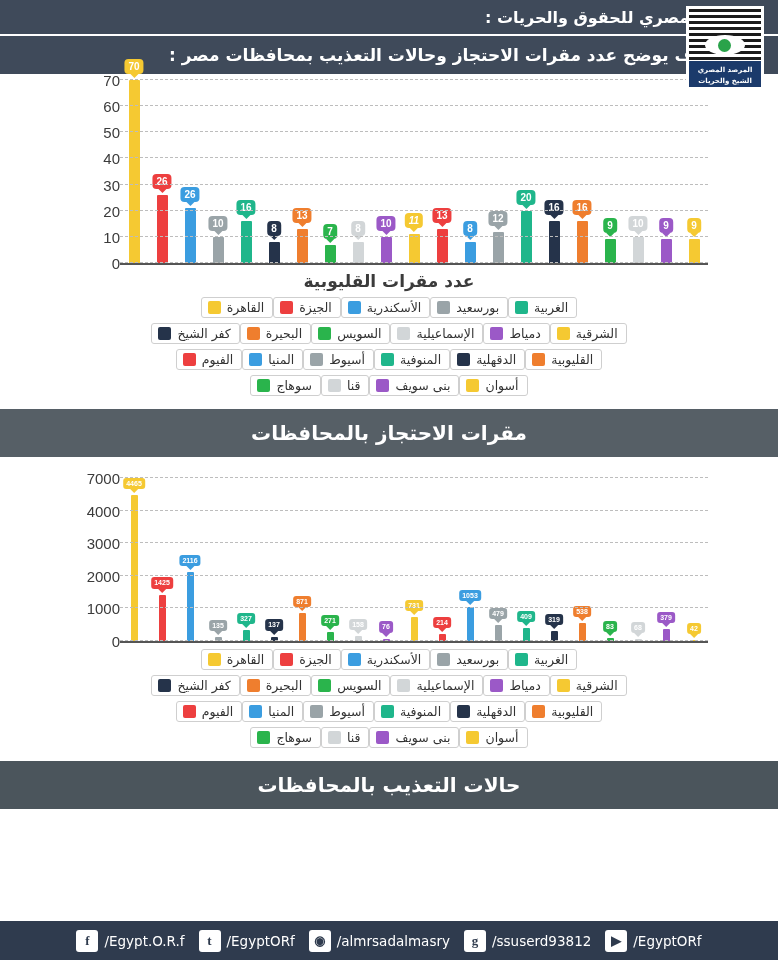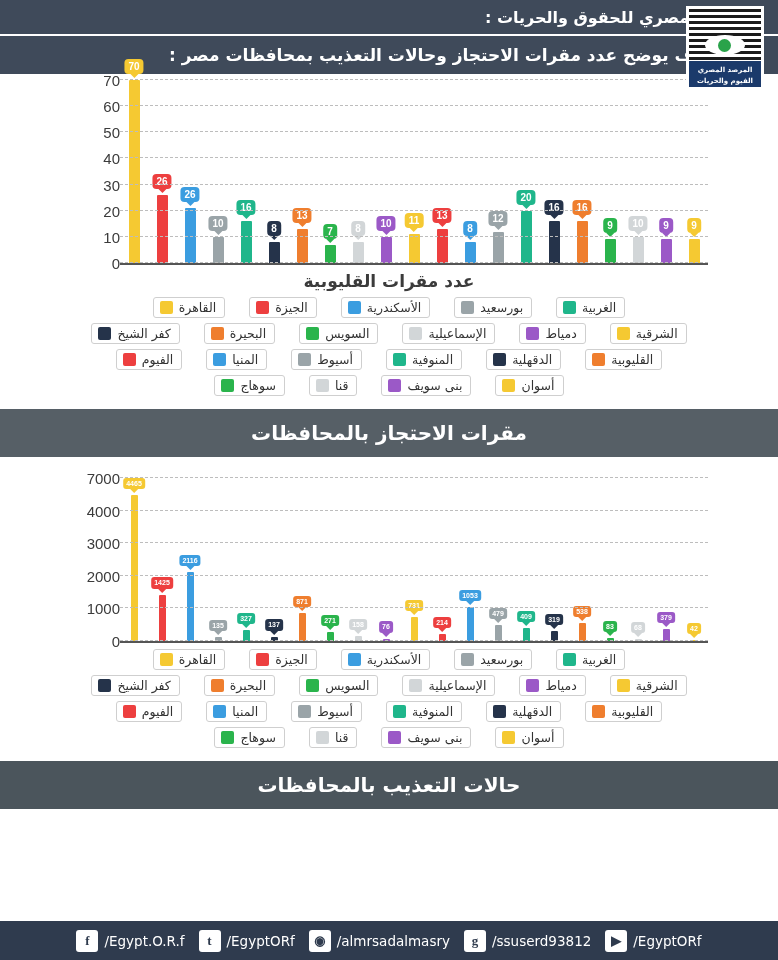--- a/index.html
+++ b/index.html
@@ -146,21 +146,21 @@
     margin-top: 6px;
   }
 
   
   .legend {
     display:flex; flex-wrap: wrap; flex-direction: row;
     justify-content: center;
     gap: 5px 6px;
     padding: 6px 28px 10px 28px;
   }
-  .legend-row { display:flex; flex-direction: row-reverse; justify-content:center; gap:24px; width:100%;text-align:center; }
+  .legend-row { display:flex; flex-direction: row-reverse; justify-content:center; gap:0; width:100%;text-align:center; }
   .legend-item {
     display:flex; flex-direction: row-reverse; align-items:center;
     border: 1px solid #cfcfcf;
     border-radius: 3px;
     background:#fff;
     padding: 2px 8px 2px 6px;
     font-size: 12.5px;
     color: #333;
     gap: 6px;
   }
@@ -214,21 +214,21 @@
 <div class="subheader-bar">
   <span>انفو جراف يوضح عدد مقرات الاحتجاز وحالات التعذيب بمحافظات مصر :</span>
 </div>
 
 <div class="logo">
   <div class="logo-top">
     <div class="eye"></div>
   </div>
   <div class="logo-txt">
     <div>المرصد المصري</div>
-    <div>الفيوم والحريات</div>
+    <div>الشيخ والحريات</div>
   </div>
 </div>
 
 <div class="panel">
   <div class="chart-wrap">
     <div class="plot" id="plot1">
       <div class="bars" id="bars1">
           <div class="bar-slot">
             <div class="bar" title="القاهرة: 70" style="height: 100%; background: rgb(245, 201, 50);"></div>
             <div class="label-bubble" style="background: rgb(245, 201, 50); color: rgb(245, 201, 50); bottom: calc(100% + 6px);"><span style="color: rgb(255, 255, 255);">70</span></div>
@@ -264,21 +264,21 @@
           <div class="bar-slot">
             <div class="bar" title="الإسماعيلية: 8" style="height: 11.4286%; background: rgb(210, 214, 216);"></div>
             <div class="label-bubble" style="background: rgb(210, 214, 216); color: rgb(210, 214, 216); bottom: calc(11.4286% + 6px);"><span style="color: rgb(255, 255, 255);">8</span></div>
           </div>
           <div class="bar-slot">
             <div class="bar" title="دمياط: 10" style="height: 14.2857%; background: rgb(155, 89, 199);"></div>
             <div class="label-bubble" style="background: rgb(155, 89, 199); color: rgb(155, 89, 199); bottom: calc(14.2857% + 6px);"><span style="color: rgb(255, 255, 255);">10</span></div>
           </div>
           <div class="bar-slot">
             <div class="bar" title="الشرقية: 11" style="height: 15.7143%; background: rgb(245, 201, 50);"></div>
-            <div class="label-bubble" style="background: rgb(245, 201, 50); color: rgb(245, 201, 50); bottom: calc(15.7143% + 6px);"><span style="color: rgb(255, 255, 255);">11</span></div>
+            <div class="label-bubble" style="background: rgb(245, 201, 50); color: rgb(245, 201, 50); bottom: calc(15.7143% + 6px);"><span style="color: rgb(255, 255, 255); font-style: italic;">11</span></div>
           </div>
           <div class="bar-slot">
             <div class="bar" title="الفيوم: 13" style="height: 18.5714%; background: rgb(237, 63, 63);"></div>
             <div class="label-bubble" style="background: rgb(237, 63, 63); color: rgb(237, 63, 63); bottom: calc(18.5714% + 6px);"><span style="color: rgb(255, 255, 255);">13</span></div>
           </div>
           <div class="bar-slot">
             <div class="bar" title="المنيا: 8" style="height: 11.4286%; background: rgb(59, 157, 224);"></div>
             <div class="label-bubble" style="background: rgb(59, 157, 224); color: rgb(59, 157, 224); bottom: calc(11.4286% + 6px);"><span style="color: rgb(255, 255, 255);">8</span></div>
           </div>
           <div class="bar-slot">

